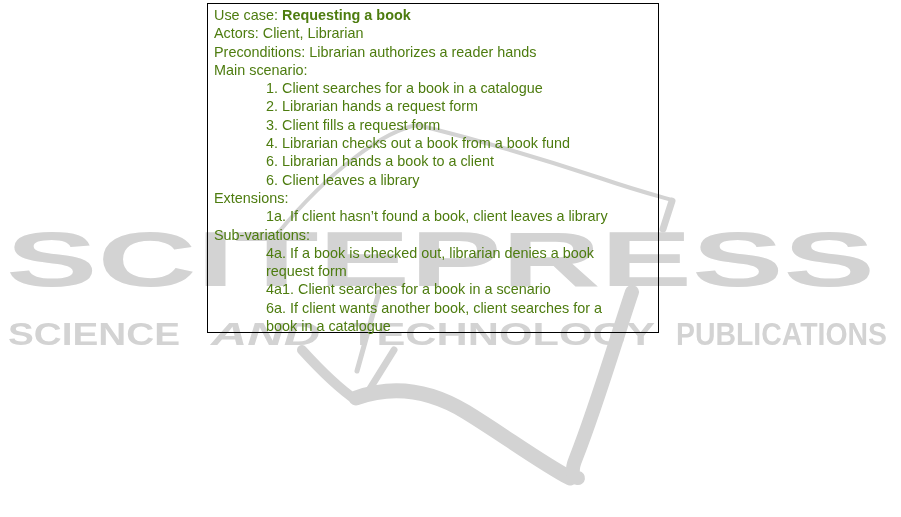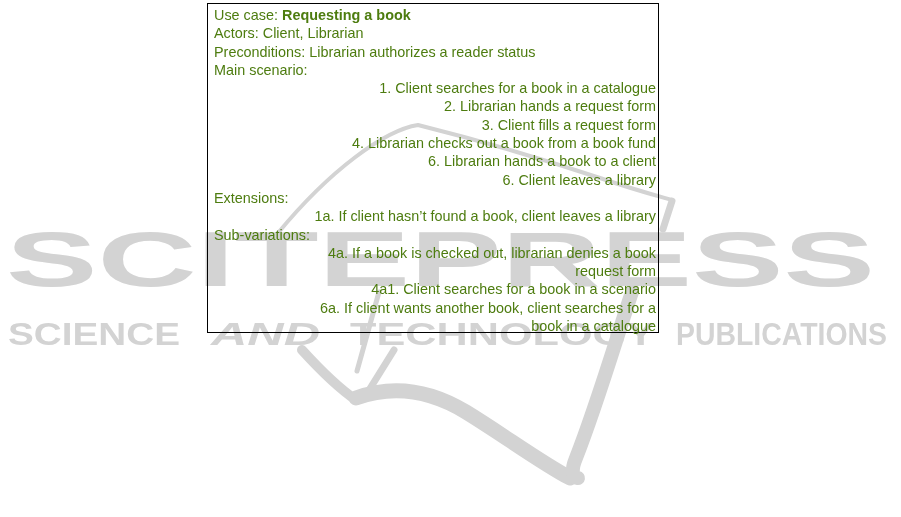--- a/index.html
+++ b/index.html
@@ -43,21 +43,21 @@
     background: transparent;
     z-index: 1;
   }
   #use-case-lines {
     padding: 2px 2px 0 6px;
     font-size: 14.4px;
     line-height: 18.3px;
     color: #4d7c0f;
   }
   .uc-line { white-space: pre; }
-  .uc-line.indent { padding-left: 52px; text-align: right; }
+  .uc-line.indent { padding-left: 52px; }
   .uc-bold { font-weight: bold; }
 </style>
 </head>
 <body>
 
 <div id="stage">
 
   <svg id="watermark" viewBox="0 0 901 517" xmlns="http://www.w3.org/2000/svg" aria-hidden="true">
 
     <text class="wordmark" x="6" y="286" textLength="869" lengthAdjust="spacingAndGlyphs">SCITEPRESS</text>
@@ -73,21 +73,21 @@
     <path class="stroke-wing" d="M302,350 C322,372 340,389 356,400"></path>
     <path class="stroke-slash2" d="M394,350 L366,395"></path>
     <path class="stroke-wave" d="M356,398 C392,385 428,389 466,412 C505,436 540,462 570,478"></path>
     <path class="stroke-rwing" d="M632,292 C619,330 597,405 576,458 C571,470 572,477 578,478"></path>
   </svg>
 
   <div id="use-case-box">
     <div id="use-case-lines">
         <div class="uc-line"><span class="">Use case: </span><span class="uc-bold">Requesting a book</span></div>
         <div class="uc-line"><span class="">Actors: Client, Librarian</span></div>
-        <div class="uc-line"><span class="">Preconditions: Librarian authorizes a reader status</span></div>
+        <div class="uc-line"><span class="">Preconditions: Librarian authorizes a reader hands</span></div>
         <div class="uc-line"><span class="">Main scenario:</span></div>
         <div class="uc-line indent"><span class="">1. Client searches for a book in a catalogue</span></div>
         <div class="uc-line indent"><span class="">2. Librarian hands a request form</span></div>
         <div class="uc-line indent"><span class="">3. Client fills a request form</span></div>
         <div class="uc-line indent"><span class="">4. Librarian checks out a book from a book fund</span></div>
         <div class="uc-line indent"><span class="">6. Librarian hands a book to a client</span></div>
         <div class="uc-line indent"><span class="">6. Client leaves a library</span></div>
         <div class="uc-line"><span class="">Extensions:</span></div>
         <div class="uc-line indent"><span class="">1a. If client hasn’t found a book, client leaves a library</span></div>
         <div class="uc-line"><span class="">Sub-variations:</span></div>

